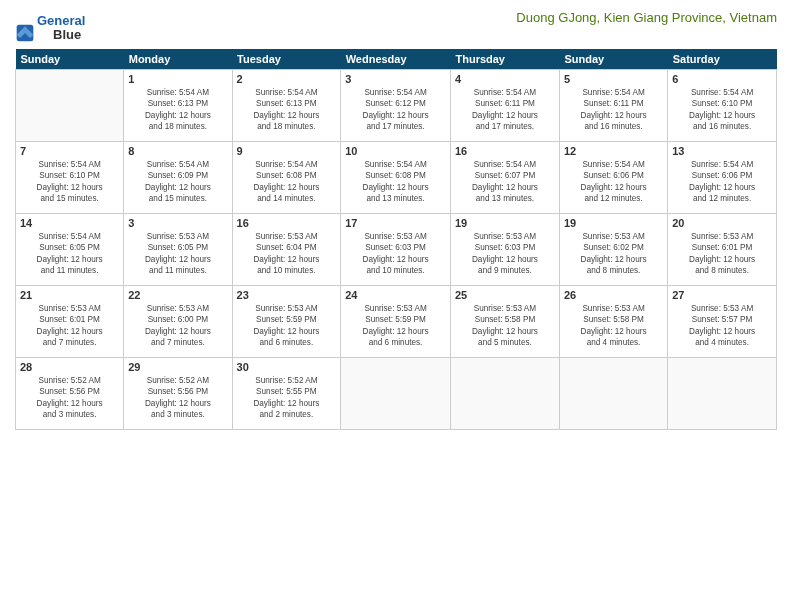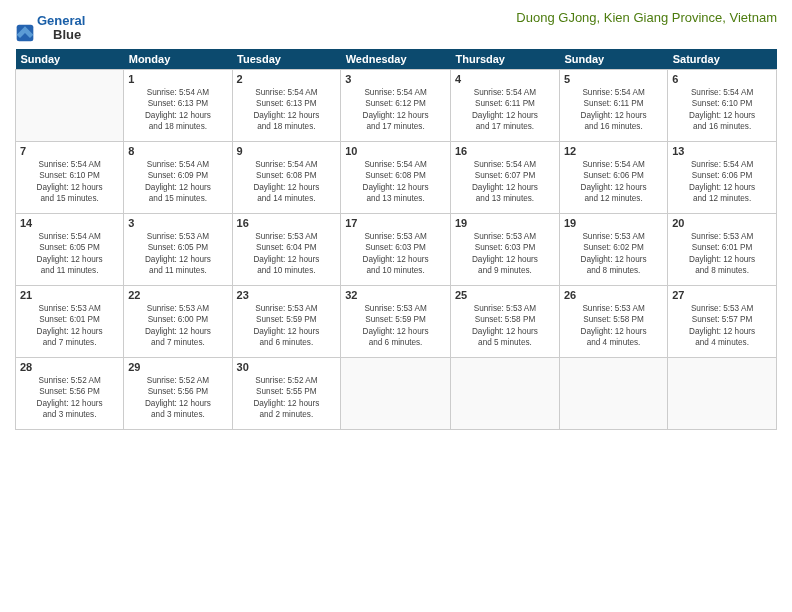--- a/index.html
+++ b/index.html
@@ -285,21 +285,21 @@
 and 7 minutes.</div>
           </td>
           <td>
             <span class="day-num">23</span>
             <div class="day-info" style="white-space: pre-line;">Sunrise: 5:53 AM
 Sunset: 5:59 PM
 Daylight: 12 hours
 and 6 minutes.</div>
           </td>
           <td>
-            <span class="day-num">32</span>
+            <span class="day-num">24</span>
             <div class="day-info" style="white-space: pre-line;">Sunrise: 5:53 AM
 Sunset: 5:59 PM
 Daylight: 12 hours
 and 6 minutes.</div>
           </td>
           <td>
             <span class="day-num">25</span>
             <div class="day-info" style="white-space: pre-line;">Sunrise: 5:53 AM
 Sunset: 5:58 PM
 Daylight: 12 hours

